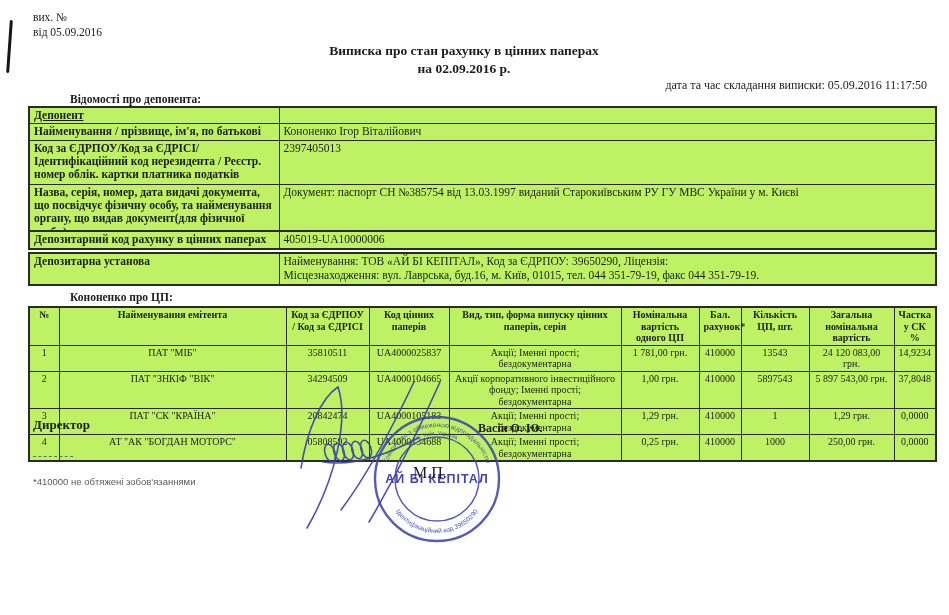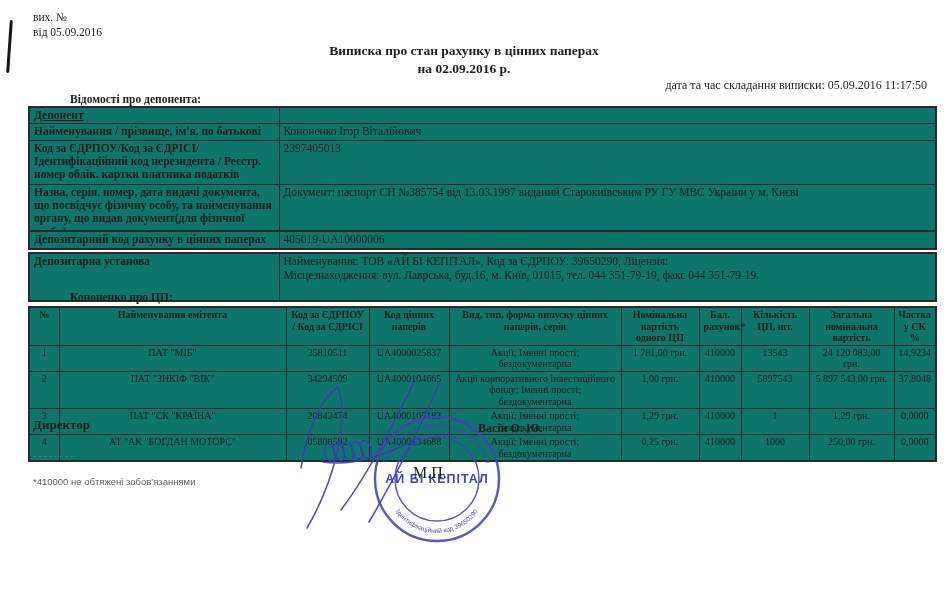--- a/index.html
+++ b/index.html
@@ -4,21 +4,21 @@
 <style>
   html,body{margin:0;padding:0;background:#e8e8e8;}
   .page{position:relative;width:949px;height:615px;background:#fff;overflow:hidden;
         font-family:"Liberation Serif",serif;color:#1c1c1c;}
   .abs{position:absolute;}
   .artifact{left:8px;top:20px;width:3px;height:53px;background:#161616;transform:rotate(4deg);border-radius:2px;}
   .outblock{left:33px;top:10px;font-size:11.5px;line-height:1.3;}
   .titleblock{left:16px;top:42px;width:896px;text-align:center;font-weight:bold;font-size:13.5px;line-height:1.35;}
   .dateline{top:78px;right:22px;font-size:12px;}
   .secheading{font-weight:bold;font-size:11.5px;margin-left:40px;}
-  table.doc{border-collapse:collapse;table-layout:fixed;background:#0f766e;}
+  table.doc{border-collapse:collapse;table-layout:fixed;background:#bef264;}
   table.doc{border:2px solid #2a2a2a;}
   table.doc td,table.doc th{border:1px solid #2a2a2a;padding:1px 4px;vertical-align:top;
         font-family:"Liberation Serif",serif;}
   .t1{left:28px;top:106px;width:907px;}
   .t1 td{font-size:11.5px;line-height:1.16;}
   .t1 td.lbl{font-weight:bold;}
   .t2a{left:28px;top:230px;width:907px;}
   .t2b{left:28px;top:252px;width:907px;}
   .t2a td,.t2b td{font-size:11.5px;line-height:1.2;}
   .t2a td.lbl,.t2b td.lbl{font-weight:bold;}
@@ -99,21 +99,21 @@
     </tr>
   </tbody>
     </table>
 
   <table class="doc abs t2b">
     <colgroup>
         <col style="width:250px">
         <col style="width:657px">
       </colgroup>
     <tbody>
-        <tr style="height:48px">
+        <tr style="height:32px">
       <td class="lbl">Депозитарна установа</td>
       <td>
         <div>Найменування: ТОВ «АЙ БІ КЕПІТАЛ», Код за ЄДРПОУ: 39650290, Ліцензія:</div>
         <div>Місцезнаходження: вул. Лаврська, буд.16, м. Київ, 01015, тел. 044 351-79-19, факс 044 351-79-19.</div>
       </td>
     </tr>
   </tbody>
     </table>
 
   <div class="abs secheading h3sec">Кононенко про ЦП:</div>

